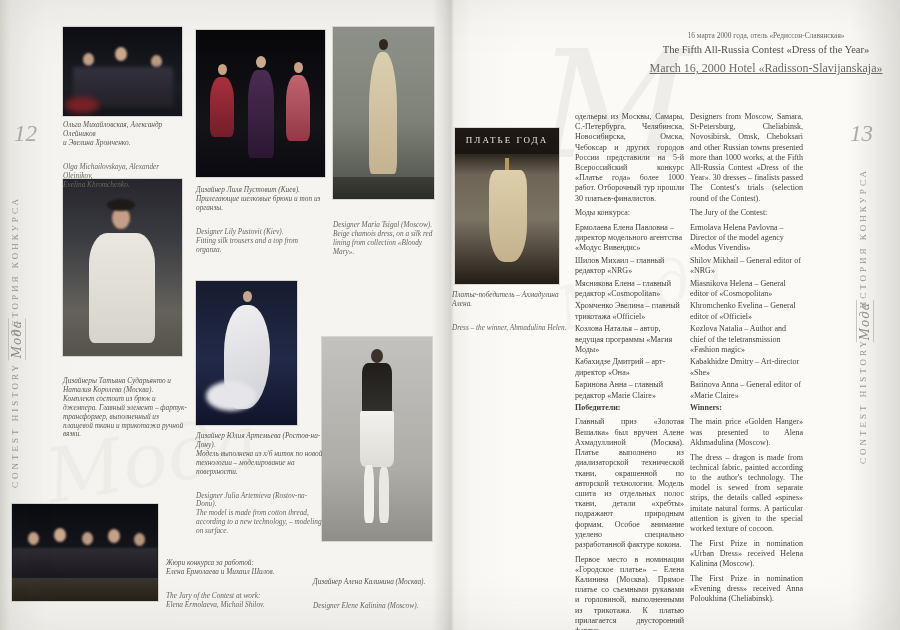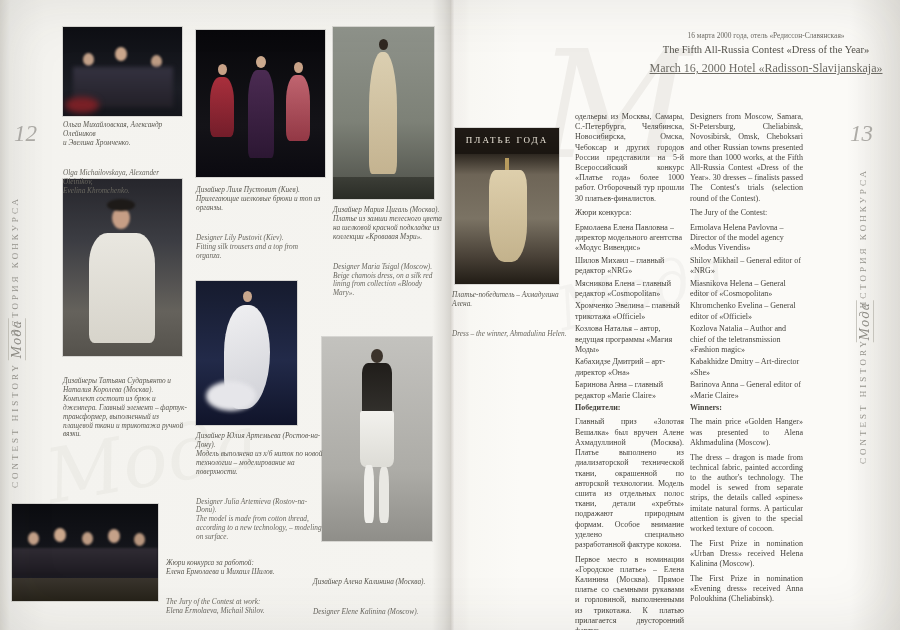--- a/index.html
+++ b/index.html
@@ -16,21 +16,21 @@
   .photo{position:absolute;overflow:hidden;box-shadow:0 0 0 1px rgba(0,0,0,0.12);}
   .ph-el{position:absolute;}
   .pagenum{position:absolute;font:italic 23px "Liberation Serif",serif;color:#aeaca7;}
   .vtext{position:absolute;writing-mode:vertical-rl;transform:rotate(180deg);
         font-family:"Liberation Serif",serif;font-size:9px;letter-spacing:3px;color:#98968f;white-space:nowrap;}
   .vlogo{position:absolute;writing-mode:vertical-rl;transform:rotate(180deg);
         font:italic 12px "DejaVu Serif",serif;color:#8f8d86;letter-spacing:1px;
         border-left:1px solid #c9c7c0;border-right:1px solid #c9c7c0;padding:2px 1px;}
   .cap{position:absolute;font:italic 7.3px/8.9px "Liberation Serif",serif;color:#59574f;}
   .cap-ru,.cap-en{white-space:pre-line;}
-  .cap-en{margin-top:21px;color:#69675f;}
+  .cap-en{margin-top:15px;color:#69675f;}
   .header{position:absolute;left:576px;top:25px;width:314px;color:#45433d;text-align:center;}
   .title{font-size:16px;letter-spacing:1px;white-space:nowrap;color:#43413b;}
   .h-subs{margin-left:66px;}
   .h-sub{font-size:7.4px;color:#6d6b64;margin-top:6px;}
   .h-en{font-size:10.5px;margin-top:4px;color:#54524b;}
   .h-en2{font-size:12px;color:#6d6b64;margin-top:6px;text-decoration:underline;}
   .col{position:absolute;font-size:8px;line-height:10.2px;color:#45433d;}
   .col p{margin:0 0 4.5px;text-align:justify;}
   .col p.jury-item{margin:0 0 2.5px;text-align:left;}
   .col p.subhead{margin:2px 0 4px;text-align:left;}
@@ -127,22 +127,20 @@
     <div class="cap-en">Olga Michailovskaya, Alexander Oleinikov,
 Evelina Khromchenko.</div>
   </div>
   <div class="cap" style="left:196px;top:186px;width:126px;">
     <div class="cap-ru">Дизайнер Лиля Пустовит (Киев).
 Прилегающие шелковые брюки и топ из органзы.</div>
     <div class="cap-en">Designer Lily Pustovit (Kiev).
 Fitting silk trousers and a top from organza.</div>
   </div>
   <div class="cap" style="left:333px;top:206px;width:112px;">
-    <div class="cap-ru">Дизайнер Мария Цигаль (Москва).
-Платье из замши телесного цвета на шелковой красной подкладке из коллекции «Кровавая Мэри».</div>
     <div class="cap-en">Designer Maria Tsigal (Moscow).
 Beige chamois dress, on a silk red lining from collection «Bloody Mary».</div>
   </div>
   <div class="cap" style="left:63px;top:377px;width:124px;">
     <div class="cap-ru">Дизайнеры Татьяна Сударьянто и Наталия Королева (Москва).
 Комплект состоит из брюк и джемпера. Главный элемент – фартук-трансформер, выполненный из плащевой ткани и трикотажа ручной вязки.</div>
   </div>
   <div class="cap" style="left:196px;top:432px;width:128px;font-style:italic;">
     <div class="cap-ru">Дизайнер Юлия Артемьева (Ростов-на-Дону).
 Модель выполнена из х/б ниток по новой технологии – моделирование на поверхности.</div>
@@ -167,21 +165,21 @@
   <div class="header">
     <div class="h-subs">
       <div class="h-sub">16 марта 2000 года, отель «Редиссон-Славянская»</div>
       <div class="h-en">The Fifth All-Russia Contest «Dress of the Year»</div>
       <div class="h-en2">March 16, 2000 Hotel «Radisson-Slavijanskaja»</div>
     </div>
   </div>
 
   <div class="col" style="left:575px;top:112px;width:109px;">
     <p>одельеры из Москвы, Самары, С.-Петербурга, Челябинска, Новосибирска, Омска, Чебоксар и других городов России представили на 5-й Всероссийский конкурс «Платье года» более 1000 работ. Отборочный тур прошли 30 платьев-финалистов.</p>
-    <p class="subhead">Жюри конкурса:</p>
+    <p class="subhead">Моды конкурса:</p>
     <p class="jury-item">Ермолаева Елена Павловна – директор модельного агентства «Модус Вивендис»</p>
     <p class="jury-item">Шилов Михаил – главный редактор «NRG»</p>
     <p class="jury-item">Мясникова Елена – главный редактор «Cosmopolitan»</p>
     <p class="jury-item">Хромченко Эвелина – главный трикотажа «Officiel»</p>
     <p class="jury-item">Козлова Наталья – автор, ведущая программы «Магия Моды»</p>
     <p class="jury-item">Кабахидзе Дмитрий – арт-директор «Она»</p>
     <p class="jury-item">Баринова Анна – главный редактор «Marie Claire»</p>
     <p class="subhead bold">Победители:</p>
     <p>Главный приз «Золотая Вешалка» был вручен Алене Ахмадуллиной (Москва). Платье выполнено из диализаторской технической ткани, окрашенной по авторской технологии. Модель сшита из отдельных полос ткани, детали «хребты» подражают природным формам. Особое внимание уделено специально разработанной фактуре кокона.</p>
     <p>Первое место в номинации «Городское платье» – Елена Калинина (Москва). Прямое платье со съемными рукавами и горловиной, выполненными из трикотажа. К платью прилагается двусторонний фартук.</p>

